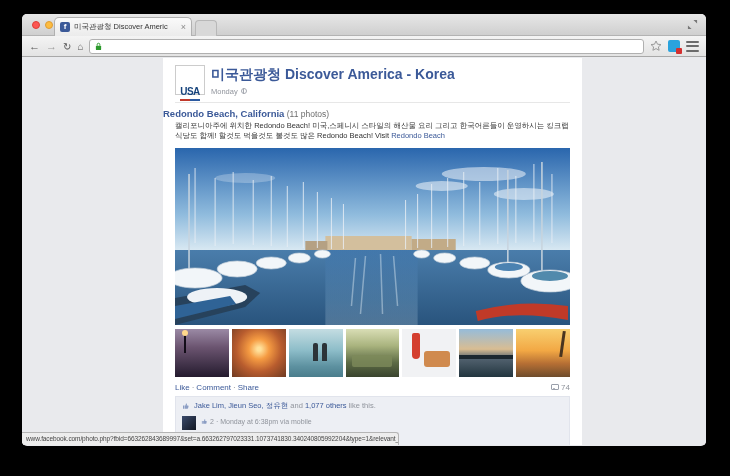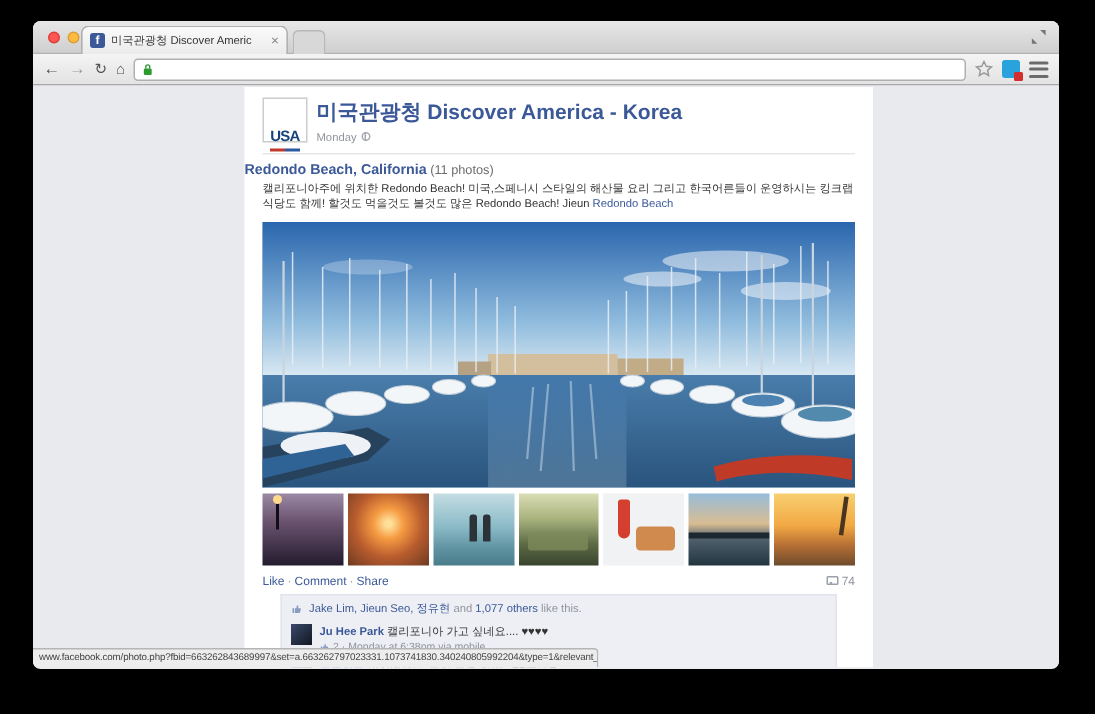--- a/index.html
+++ b/index.html
@@ -84,21 +84,21 @@
 
   .action-row { padding:6px 12px 4px; font-size:8px; display:flex; align-items:center; }
   .action-row .links { color:#3b5998; }
   .action-row .links span { cursor:pointer; }
   .action-row .sep { color:#90949c; padding:0 2px; }
   .action-spacer { flex:1; }
   .comment-count { color:#90949c; display:flex; align-items:center; gap:2px; }
   .bubble-icon { width:8px; height:6px; border:1px solid #9aa0ab; border-radius:1px; position:relative; display:inline-block; }
   .bubble-icon::after { content:""; position:absolute; left:1px; bottom:-3px; border:2px solid transparent; border-top-color:#9aa0ab; border-left-width:1px; border-right-width:1px; }
 
-  .social-box { margin:0 24px 0; background:#edeff4; border:1px solid #e1e4ec; border-bottom:none; padding:4px 6px 10px; }
+  .social-box { margin:0 12px 0; background:#edeff4; border:1px solid #e1e4ec; border-bottom:none; padding:4px 6px 10px; }
   .likes-row { font-size:7.5px; color:#90949c; display:flex; align-items:flex-start; gap:4px; }
   .likes-row .blue { color:#3b5998; }
   .thumbicon { flex:0 0 auto; margin-top:1px; }
 
   .comment { display:flex; gap:5px; margin-top:5px; }
   .comment-avatar { width:14px; height:14px; flex:0 0 auto; }
   .ca1 { background:linear-gradient(135deg,#3a4a6b,#121722); }
   .ca2 { background:linear-gradient(135deg,#9aa0a8,#3c3f45); }
   .comment-body { font-size:7.5px; line-height:1.35; color:#333; }
   .comment-body .name { color:#3b5998; font-weight:bold; }
@@ -171,21 +171,21 @@
           </div>
         </div>
       </div>
 
       <div class="divider"></div>
 
       <div class="post-title">
         <span class="t">Redondo Beach, California</span><span class="c"> (11 photos)</span>
       </div>
       <div class="post-desc">
-        <span>캘리포니아주에 위치한 Redondo Beach! 미국,스페니시 스타일의 해산물 요리 그리고 한국어른들이 운영하시는 킹크랩식당도 함께! 할것도 먹을것도 볼것도 많은 Redondo Beach! Jieun </span><a>Redondo Beach</a>
+        <span>캘리포니아주에 위치한 Redondo Beach! 미국,스페니시 스타일의 해산물 요리 그리고 한국어른들이 운영하시는 킹크랩식당도 함께! 할것도 먹을것도 볼것도 많은 Redondo Beach! Visit </span><a>Redondo Beach</a>
       </div>
 
       <svg class="photo-main" viewBox="0 0 394 177" preserveAspectRatio="none">
         <defs>
           <linearGradient id="sky" x1="0" y1="0" x2="0" y2="1">
             <stop offset="0" stop-color="#2a66ad"></stop>
               <stop offset=".65" stop-color="#8fbbdd"></stop>
               <stop offset="1" stop-color="#d8e8f2"></stop>
           </linearGradient>
           <linearGradient id="water" x1="0" y1="0" x2="0" y2="1">
@@ -267,21 +267,20 @@
         <div class="likes-row">
           <svg class="thumbicon" width="8" height="8" viewBox="0 0 16 16">
               <path d="M5 7h2l1-4c1.5 0 2.2 1 1.8 2.5L9.4 7H12c.8 0 1.3.7 1.1 1.4l-1 4c-.2.6-.7 1-1.3 1H5zM2 7h2v6.4H2z" fill="#8b9dc3"></path>
             </svg>
           <span><span class="blue">Jake Lim, Jieun Seo, 정유현</span><span> and </span><span class="blue">1,077 others</span><span> like this.</span></span>
         </div>
 
         <div class="comment">
           <div class="comment-avatar ca1"></div>
           <div class="comment-body">
-            <div><span class="name">Ju Hee Park</span><span> 캘리포니아 가고 싶네요.... ♥♥♥♥</span></div>
             <div class="comment-meta">
               <svg width="7" height="7" viewBox="0 0 16 16">
                   <path d="M5 7h2l1-4c1.5 0 2.2 1 1.8 2.5L9.4 7H12c.8 0 1.3.7 1.1 1.4l-1 4c-.2.6-.7 1-1.3 1H5zM2 7h2v6.4H2z" fill="#8b9dc3"></path>
                 </svg>
               <span>2</span>
               <span> · Monday at 6:38pm via mobile</span>
             </div>
           </div>
         </div>
 

